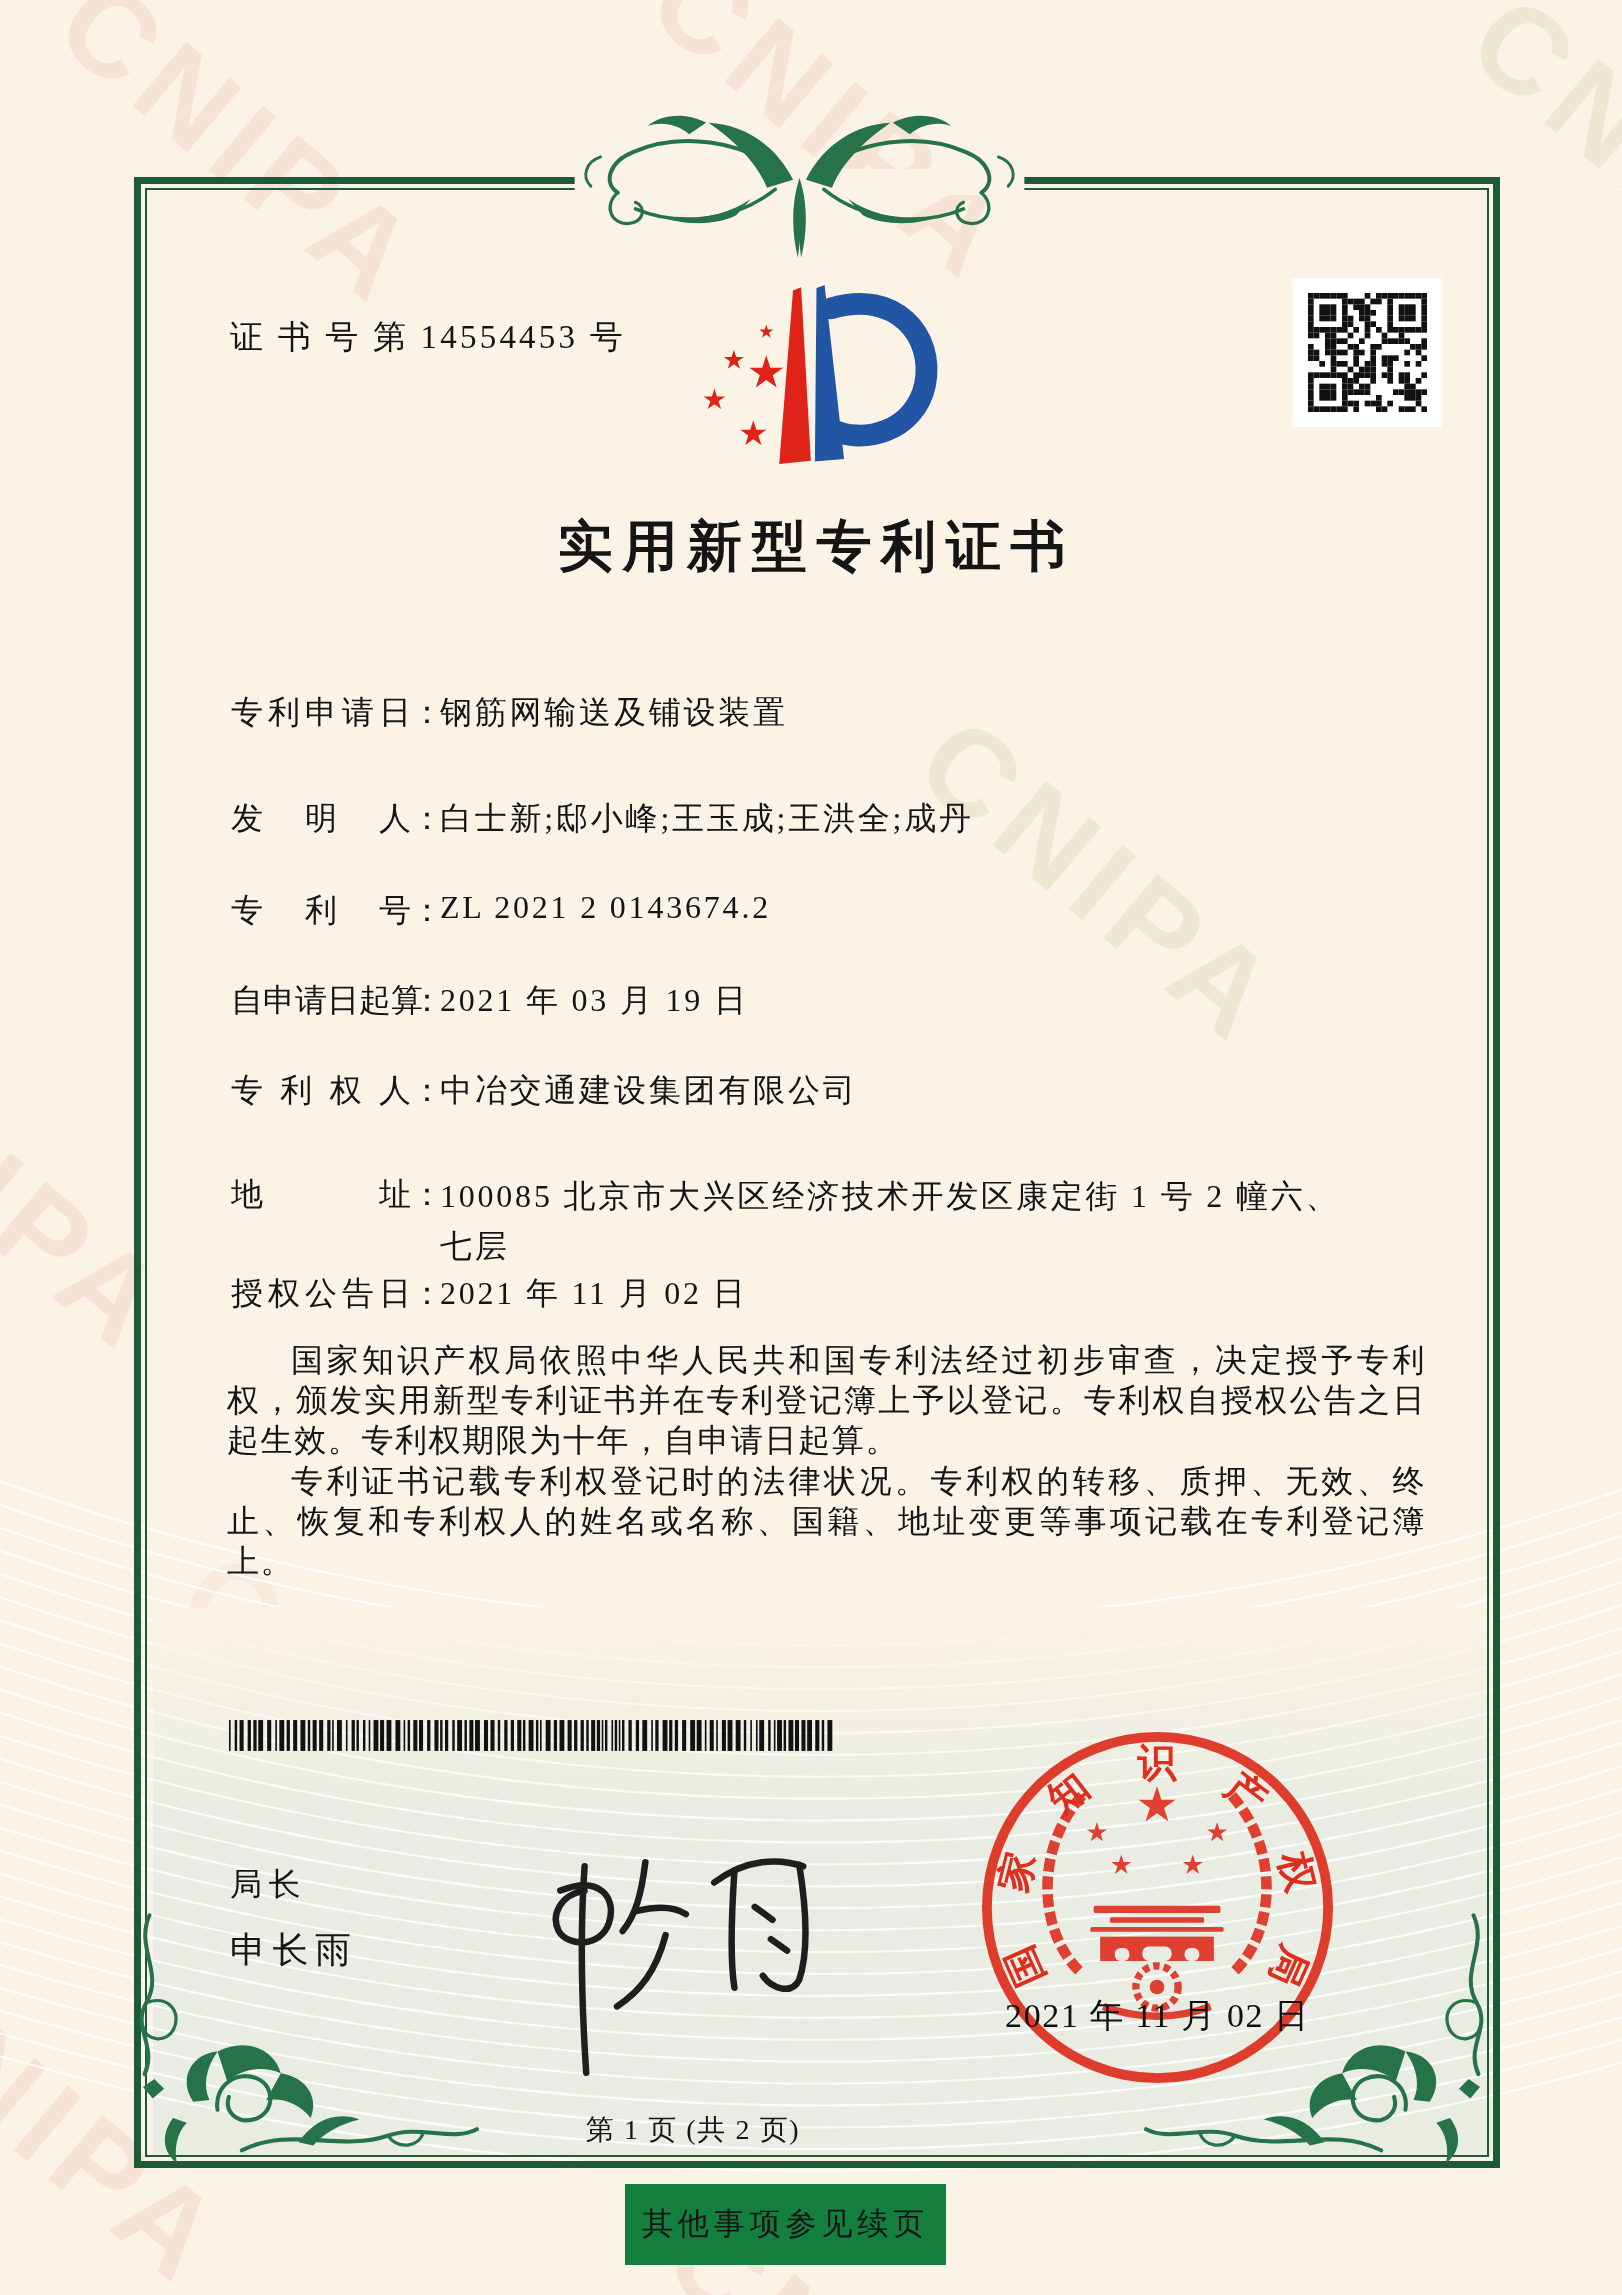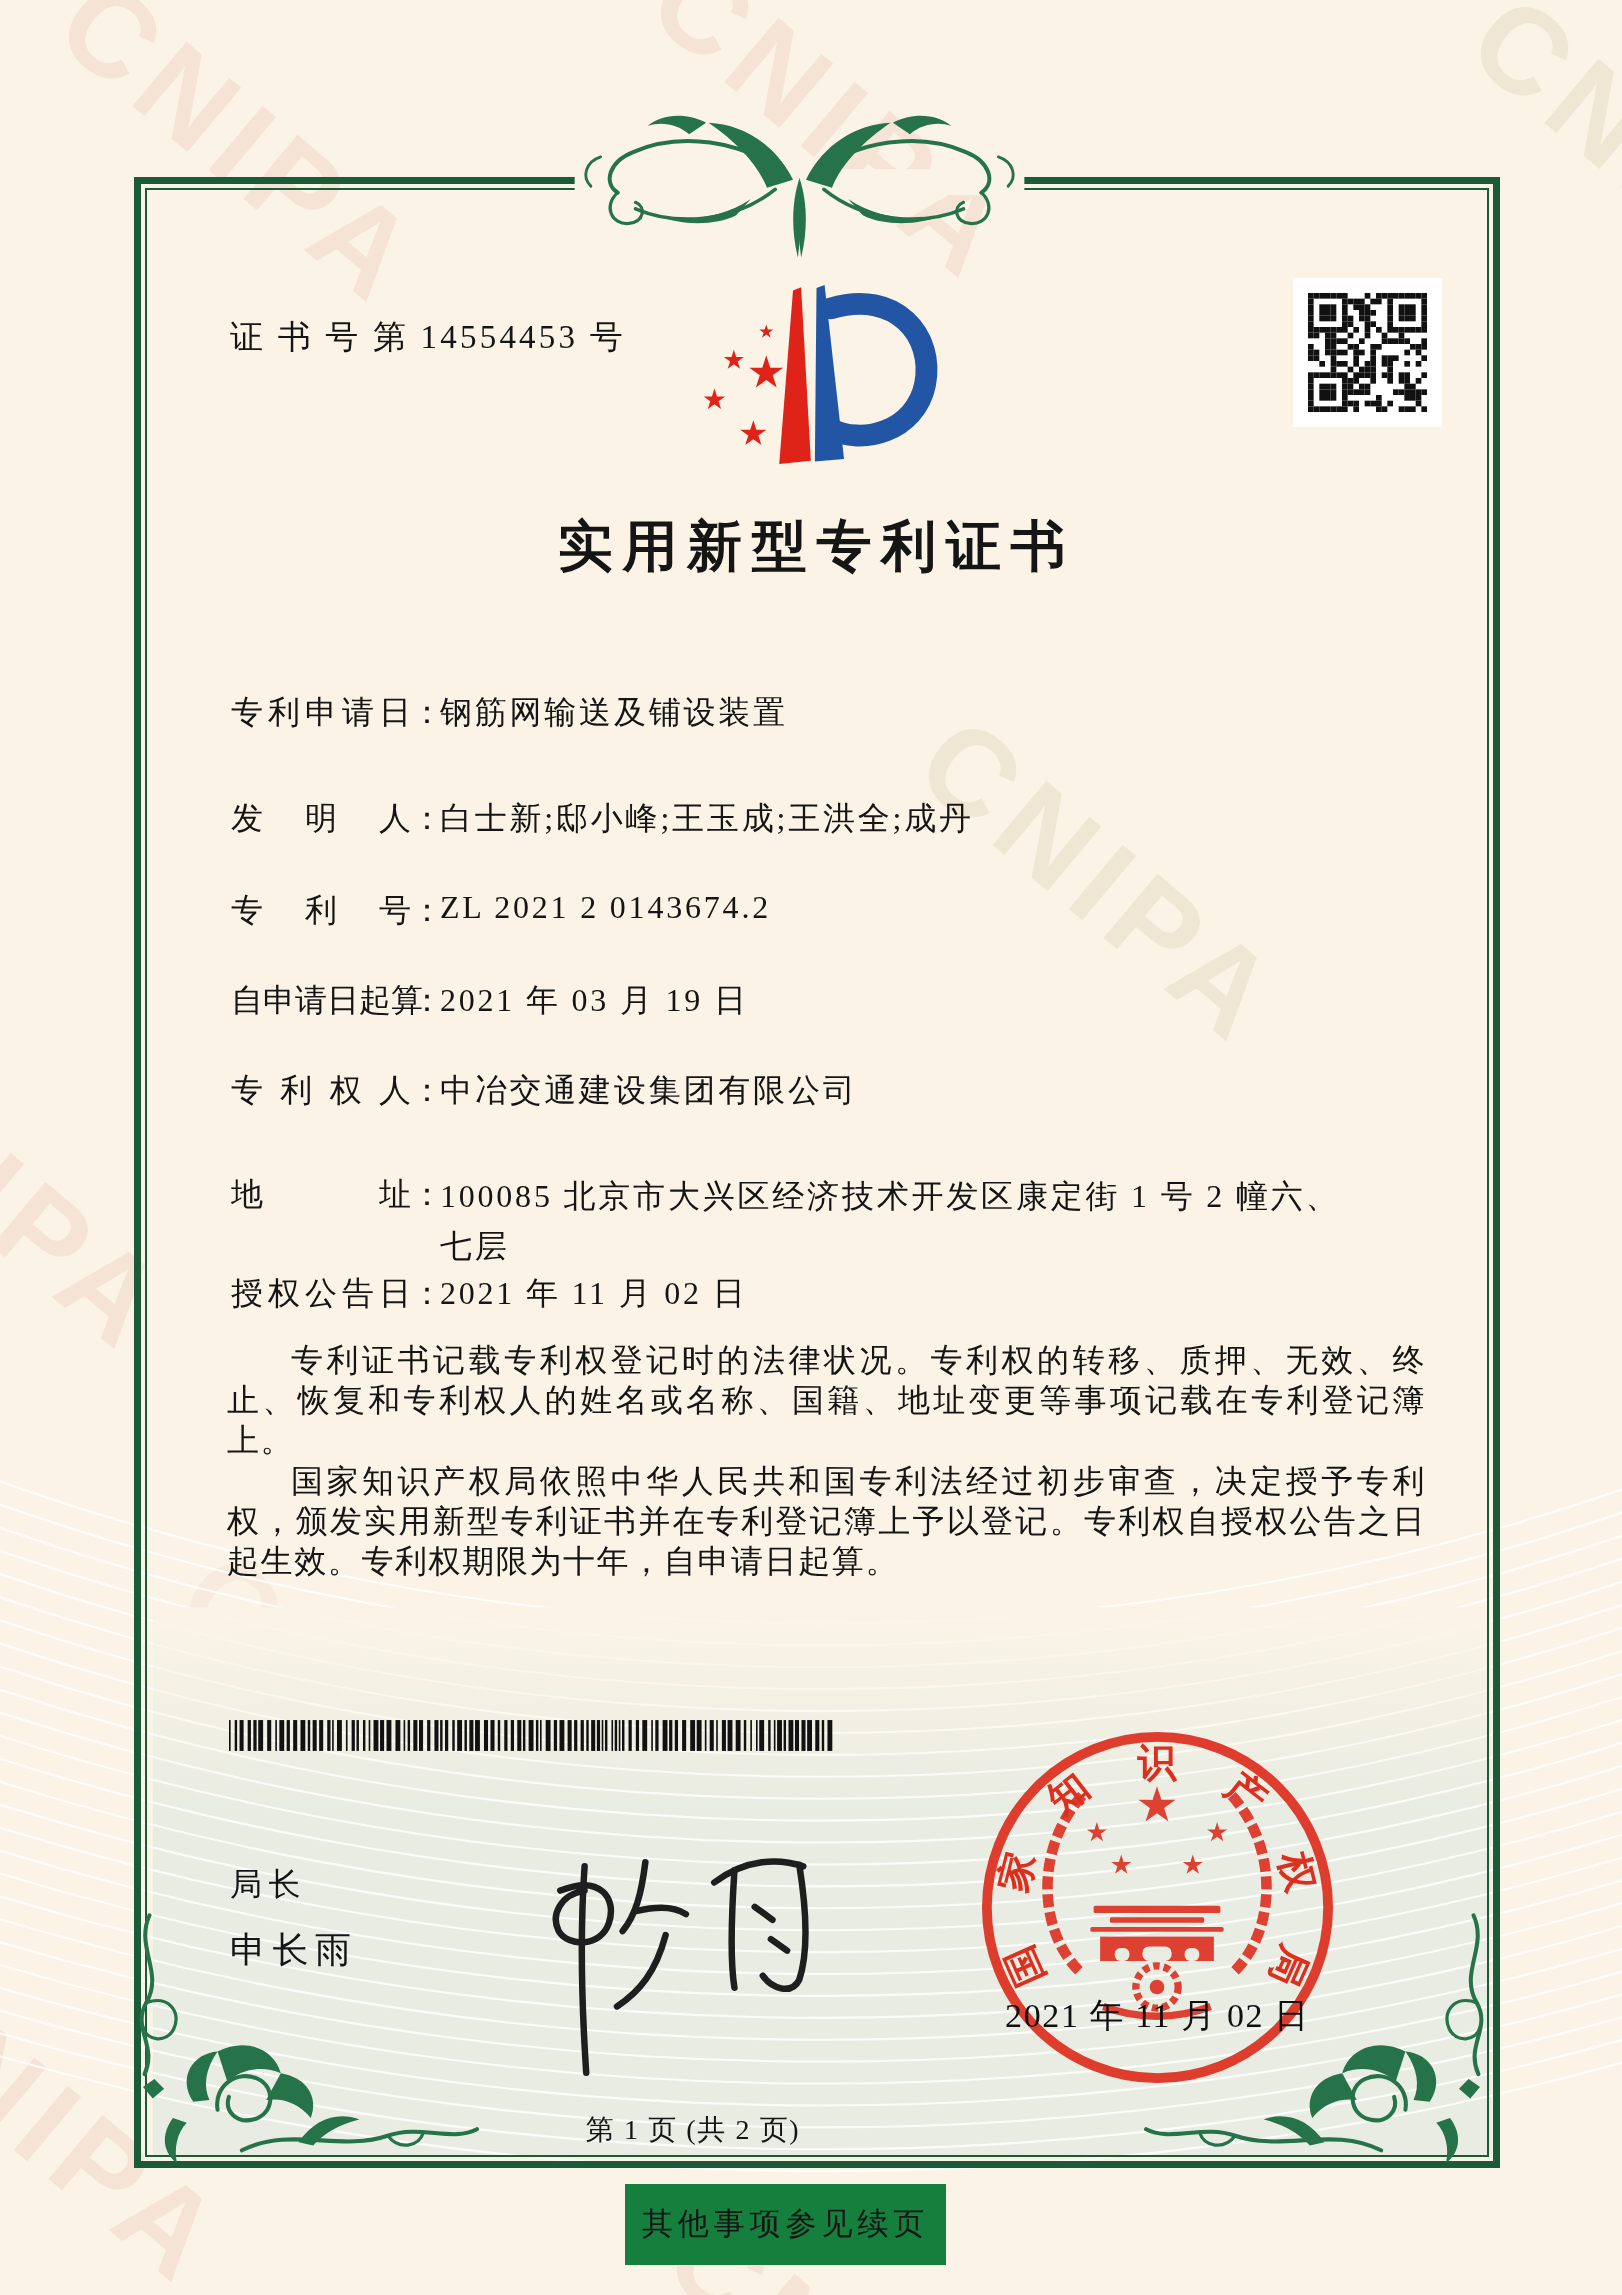--- a/index.html
+++ b/index.html
@@ -442,22 +442,22 @@
 </div>
 <div class="abs frow" style="top:1173px;">
   <span class="flabel">地址</span><span class="fcolon">：</span><span class="fval addr">100085 北京市大兴区经济技术开发区康定街 1 号 2 幢六、七层</span>
 </div>
 
 <div class="abs frow" style="top:1272px;width:1266px;">
   <span class="flabel">授权公告日</span><span class="fcolon">：</span><span class="fval">2021 年 11 月 02 日</span>
 </div>
 
 <div class="abs" id="body-text">
+  <p>国家知识产权局依照中华人民共和国专利法经过初步审查，决定授予专利权，颁发实用新型专利证书并在专利登记簿上予以登记。专利权自授权公告之日起生效。专利权期限为十年，自申请日起算。</p>
   <p>专利证书记载专利权登记时的法律状况。专利权的转移、质押、无效、终止、恢复和专利权人的姓名或名称、国籍、地址变更等事项记载在专利登记簿上。</p>
-  <p>国家知识产权局依照中华人民共和国专利法经过初步审查，决定授予专利权，颁发实用新型专利证书并在专利登记簿上予以登记。专利权自授权公告之日起生效。专利权期限为十年，自申请日起算。</p>
 </div>
 
 <svg id="barcode" style="left:229px;top:1720px;" width="609" height="31" viewBox="0 0 750 38">
     <rect x="0" y="0" width="2" height="38" fill="#111"></rect>
     <rect x="7" y="0" width="3" height="38" fill="#111"></rect>
     <rect x="13" y="0" width="5" height="38" fill="#111"></rect>
     <rect x="23" y="0" width="4" height="38" fill="#111"></rect>
     <rect x="30" y="0" width="4" height="38" fill="#111"></rect>
     <rect x="36" y="0" width="6" height="38" fill="#111"></rect>
     <rect x="47" y="0" width="5" height="38" fill="#111"></rect>

